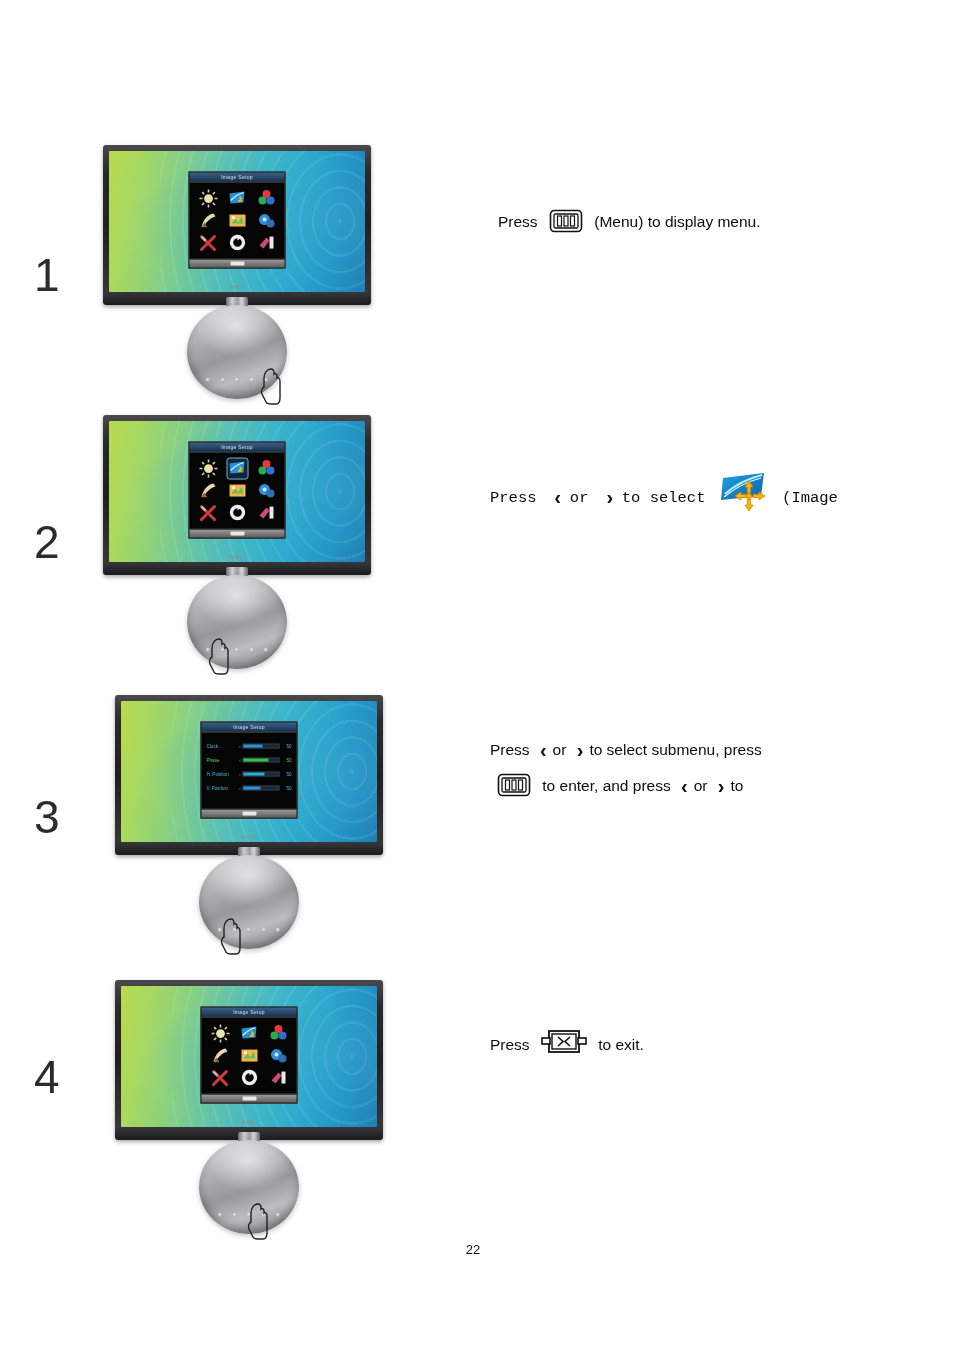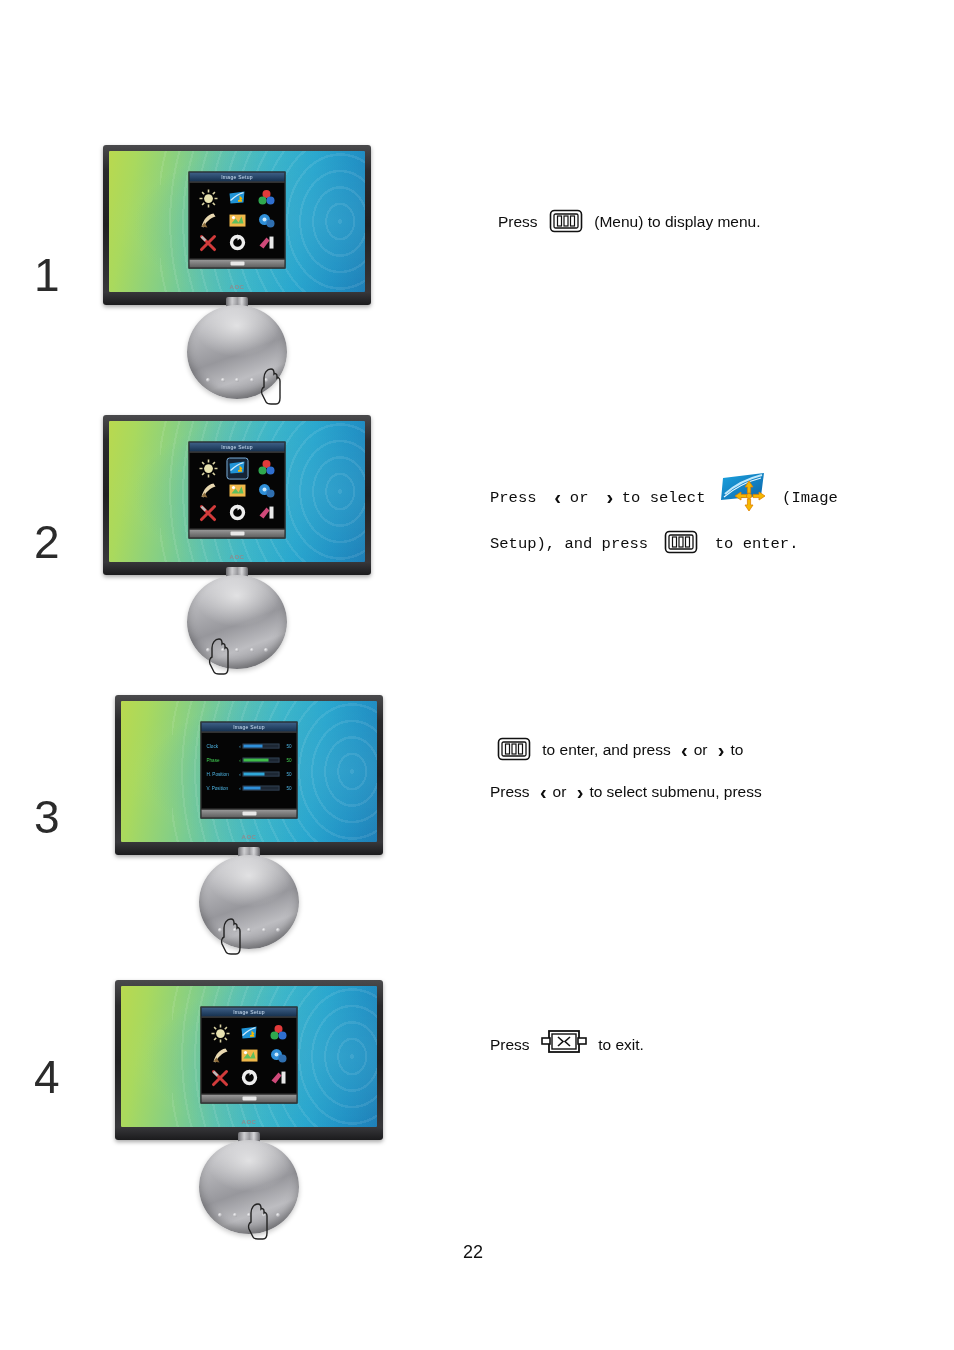--- a/index.html
+++ b/index.html
@@ -171,21 +171,21 @@
     display:inline-block;vertical-align:-6px;
     margin:0 7px;
   }
   .ic-img{
     display:inline-block;vertical-align:-10px;
     margin:0 5px;
   }
 
   .pageno{
     position:absolute;left:0;right:8px;
-    text-align:center;font-size:18px;color:#111;
+    text-align:center;font-size:13px;color:#111;
   }
 </style>
 </head>
 <body>
 
 <div class="page">
 
   <div class="step" style="top:140px;">
     <div class="step-num" style="top:108px;">1</div>
     <div class="monitor" style="left:103px;top:5px;">
@@ -405,27 +405,20 @@
               <path d="M5 22 C16 12 30 6 42 3" stroke="#bfe8fb" stroke-width="2.2" fill="none"></path>
               <path d="M4 25 C15 16 29 9 41 6" stroke="#e8f7ff" stroke-width="1.2" fill="none"></path>
               <g fill="#f5b800" stroke="#e08000" stroke-width=".8">
                 <path d="M29 9 L33 15 L30.6 15 L30.6 21 L27.4 21 L27.4 15 L25 15 Z"></path>
                 <path d="M29 39 L25 33 L27.4 33 L27.4 27 L30.6 27 L30.6 33 L33 33 Z"></path>
                 <path d="M15 24 L21 20 L21 22.4 L27 22.4 L27 25.6 L21 25.6 L21 28 Z"></path>
                 <path d="M45 24 L39 28 L39 25.6 L33 25.6 L33 22.4 L39 22.4 L39 20 Z"></path>
               </g>
               <circle cx="29" cy="24" r="2.6" fill="#f5b800" stroke="#e08000" stroke-width=".8"></circle>
             </svg></span> <span>(Image </span></span>
-        <span class="ln"><span>Setup), and press </span><span class="keyicon"><svg width="34" height="24" viewBox="0 0 34 24">
-              <rect x="1.5" y="1.5" width="31" height="21" rx="4" fill="#fff" stroke="#111" stroke-width="1.6"></rect>
-              <rect x="5" y="5" width="24" height="14" rx="1.5" fill="#fff" stroke="#111" stroke-width="1.3"></rect>
-              <rect x="8.5" y="7" width="4" height="10" fill="#fff" stroke="#111" stroke-width="1.2"></rect>
-              <rect x="15" y="7" width="4" height="10" fill="#fff" stroke="#111" stroke-width="1.2"></rect>
-              <rect x="21.5" y="7" width="4" height="10" fill="#fff" stroke="#111" stroke-width="1.2"></rect>
-            </svg></span> <span>to enter. </span></span>
       </div>
   </div>
 
   <div class="step" style="top:690px;">
     <div class="step-num" style="top:100px;">3</div>
     <div class="monitor" style="left:115px;top:5px;">
       <div class="bezel">
         <div class="screen">
           <div class="ripples"></div>
           <div class="osd">
@@ -483,28 +476,28 @@
             <i></i>
         </div>
       </div>
       <div class="hand" style="left:103px;top:222px;">
         <svg viewBox="0 0 26 38" width="26" height="38">
             <path d="M13 2 C9 2 6 6 6 11 L6 20 C4 21 3 24 4 27 L8 35 C9 37 11 37 13 37 L18 37 C21 37 22 34 22 31 L22 14 C22 11 20 10 19 11 L19 9 C19 7 17 6 16 7 L16 6 C16 3 15 2 13 2 Z" fill="none" stroke="#222" stroke-width="1.4"></path>
           </svg>
       </div>
     </div>
     <div class="instr" style="left:490px;top:42px;">
+        <span class="ln"><span>Press </span><span class="chev">‹</span><span>or </span><span class="chev">›</span><span>to select submenu, press </span></span>
         <span class="ln"><span class="keyicon"><svg width="34" height="24" viewBox="0 0 34 24">
               <rect x="1.5" y="1.5" width="31" height="21" rx="4" fill="#fff" stroke="#111" stroke-width="1.6"></rect>
               <rect x="5" y="5" width="24" height="14" rx="1.5" fill="#fff" stroke="#111" stroke-width="1.3"></rect>
               <rect x="8.5" y="7" width="4" height="10" fill="#fff" stroke="#111" stroke-width="1.2"></rect>
               <rect x="15" y="7" width="4" height="10" fill="#fff" stroke="#111" stroke-width="1.2"></rect>
               <rect x="21.5" y="7" width="4" height="10" fill="#fff" stroke="#111" stroke-width="1.2"></rect>
             </svg></span> <span>to enter, and press </span><span class="chev">‹</span><span>or </span><span class="chev">›</span><span>to </span></span>
-        <span class="ln"><span>Press </span><span class="chev">‹</span><span>or </span><span class="chev">›</span><span>to select submenu, press </span></span>
       </div>
   </div>
 
   <div class="step" style="top:975px;">
     <div class="step-num" style="top:75px;">4</div>
     <div class="monitor" style="left:115px;top:5px;">
       <div class="bezel">
         <div class="screen">
           <div class="ripples"></div>
           <div class="osd">

